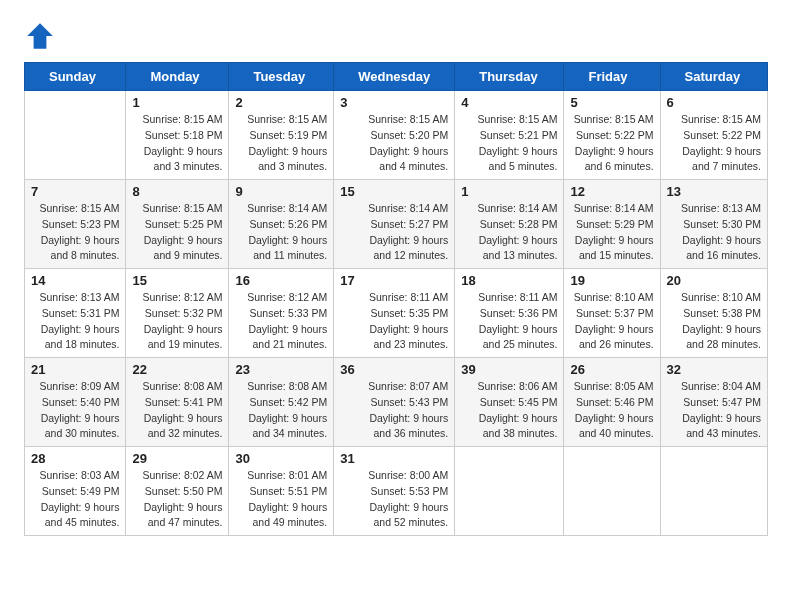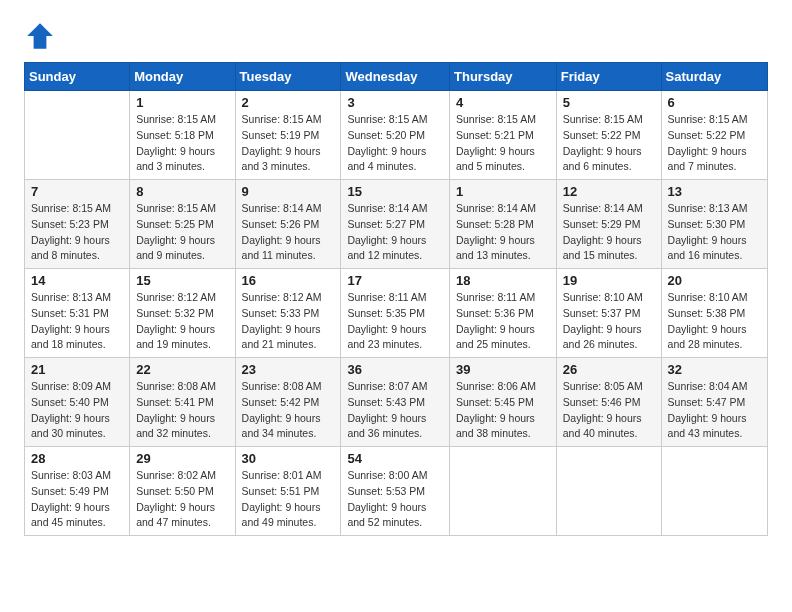--- a/index.html
+++ b/index.html
@@ -47,21 +47,21 @@
     }
     .calendar {
       width: 100%;
       border-collapse: collapse;
       font-size: 11px;
     }
     .calendar thead tr th {
       background: #1565c0;
       color: #fff;
       text-align: left;
-      padding: 6px 4px;
+      padding: 6px 24px;
       font-size: 13px;
       font-weight: bold;
       border: 1px solid #1255a0;
     }
     .calendar tbody tr td {
       border: 1px solid #ccc;
       vertical-align: top;
       padding: 4px 6px;
       min-height: 80px;
       width: 113px;
@@ -70,20 +70,21 @@
       font-size: 13px;
       font-weight: bold;
       color: #222;
       display: block;
       margin-bottom: 2px;
     }
     .day-detail {
       color: #333;
       font-size: 10.5px;
       line-height: 1.5;
+      text-align: right;
     }
     .empty-cell {
       background: #f9f9f9;
     }
     tbody tr:nth-child(odd) td {
       background: #fff;
     }
     tbody tr:nth-child(even) td {
       background: #f5f5f5;
     }
@@ -244,21 +245,21 @@
         </td>
         <td>
           <span class="day-num">29</span>
           <div class="day-detail">Sunrise: 8:02 AM<br>Sunset: 5:50 PM<br>Daylight: 9 hours<br>and 47 minutes.</div>
         </td>
         <td>
           <span class="day-num">30</span>
           <div class="day-detail">Sunrise: 8:01 AM<br>Sunset: 5:51 PM<br>Daylight: 9 hours<br>and 49 minutes.</div>
         </td>
         <td>
-          <span class="day-num">54</span>
+          <span class="day-num">31</span>
           <div class="day-detail">Sunrise: 8:00 AM<br>Sunset: 5:53 PM<br>Daylight: 9 hours<br>and 52 minutes.</div>
         </td>
         <td class="empty-cell"></td>
         <td class="empty-cell"></td>
         <td class="empty-cell"></td>
       </tr>
     </tbody>
 </table>
 
 </body></html>

